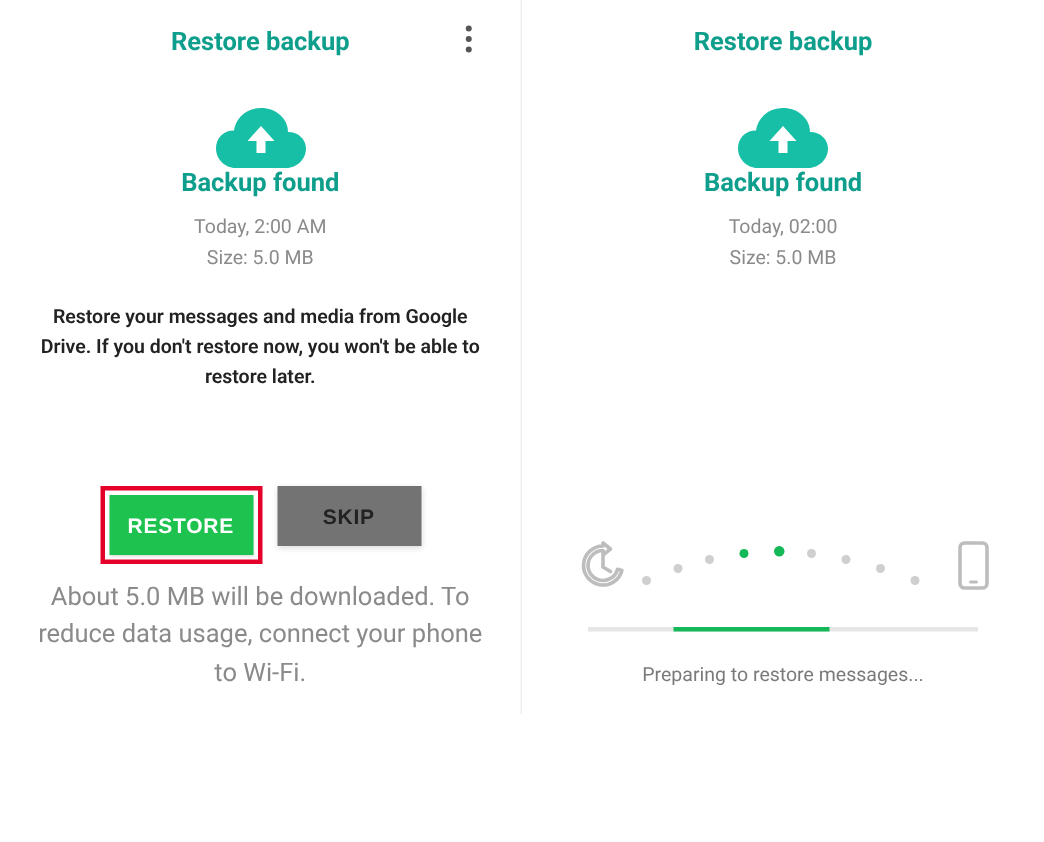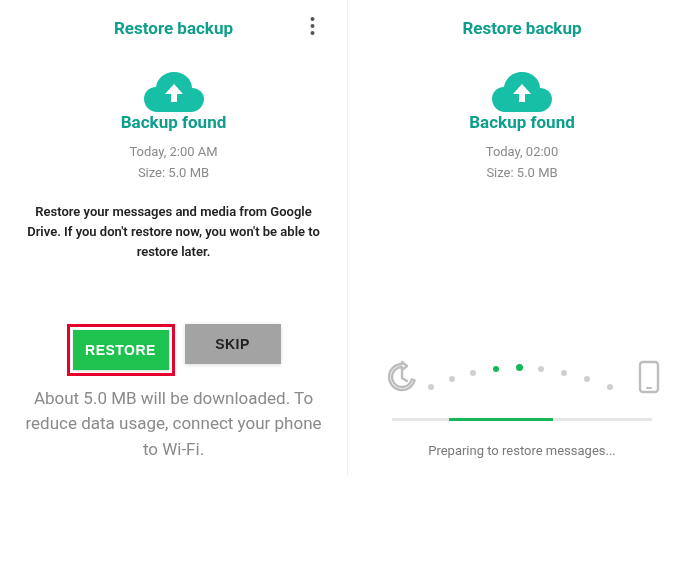--- a/index.html
+++ b/index.html
@@ -107,21 +107,21 @@
       display: flex;
       align-items: center;
       justify-content: center;
     }
     .btn.restore {
       background: #1ec24f;
       color: #fff;
       box-shadow: 0 1px 2px rgba(0,0,0,0.15);
     }
     .btn.skip {
-      background: #a3a3a3;
+      background: #737373;
       color: #222;
       border: none;
       box-shadow: 0 1px 4px rgba(0,0,0,0.15);
     }
     .highlight-frame {
       border: 3px solid #e4002b;
       padding: 3px;
     }
     .fineprint {
       color: #8a8a8a;

